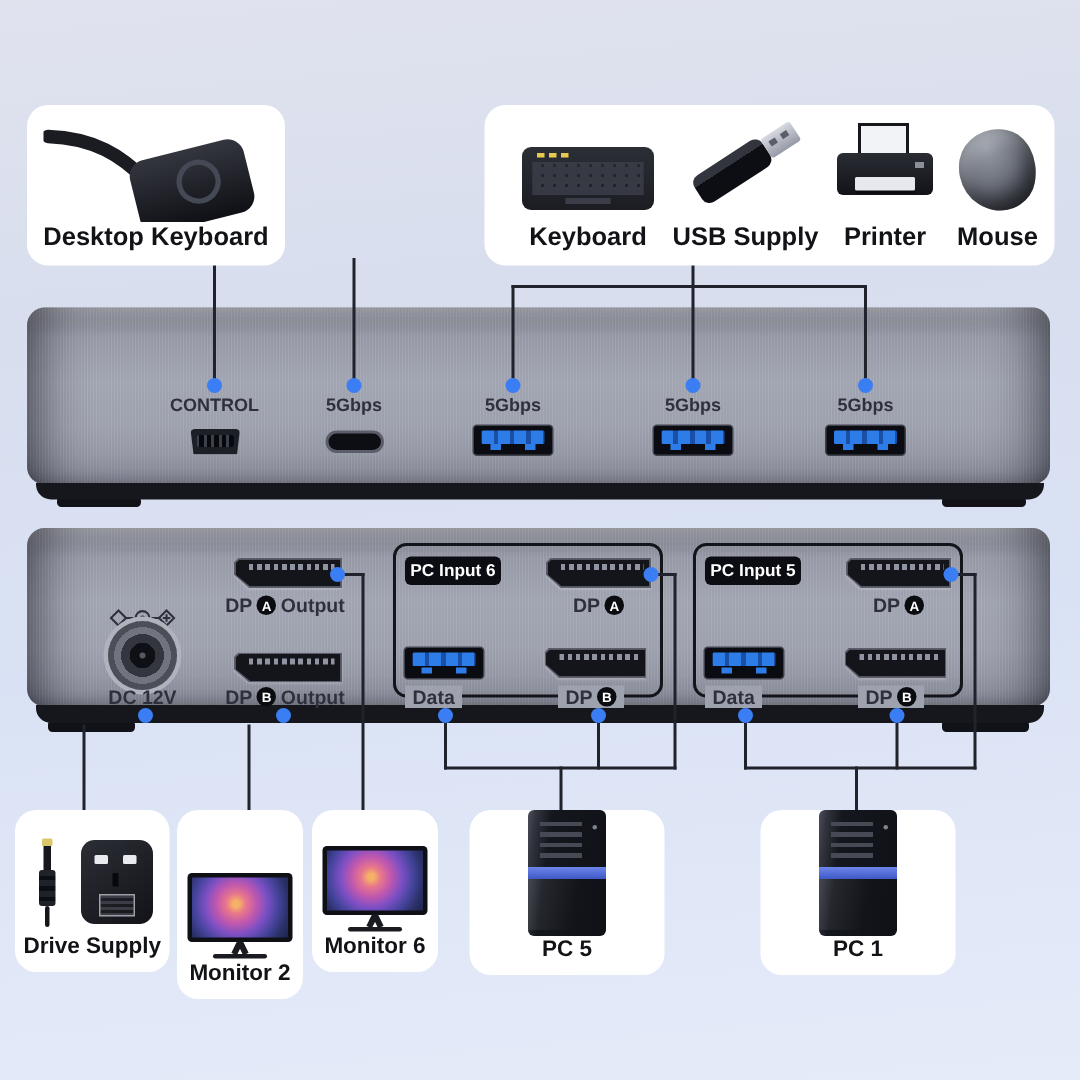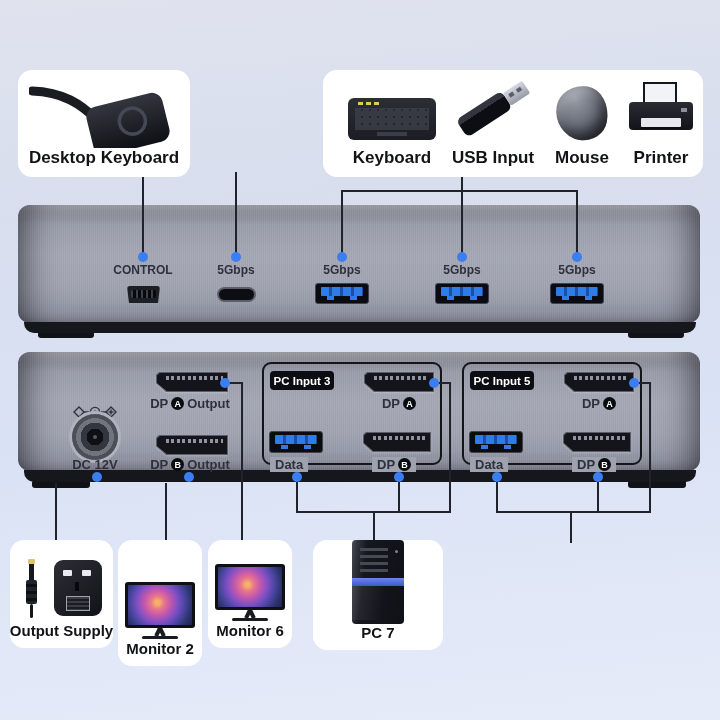--- a/index.html
+++ b/index.html
@@ -179,34 +179,34 @@
     <div class="usb-col">
       <div class="icon usbstick">
         <div class="rot">
             <span class="body"></span>
             <span class="cap">
               <i class="a"></i>
               <i class="b"></i>
             </span>
           </div>
       </div>
-      <div class="card-label">USB Input</div>
-    </div>
-    <div class="usb-col">
-      <div class="icon mouse"></div>
-      <div class="card-label">Mouse</div>
+      <div class="card-label">USB Supply</div>
     </div>
     <div class="usb-col">
       <div class="icon printer">
         <span class="paper"></span>
           <span class="body"></span>
           <span class="out"></span>
           <span class="btn"></span>
       </div>
       <div class="card-label">Printer</div>
+    </div>
+    <div class="usb-col">
+      <div class="icon mouse"></div>
+      <div class="card-label">Mouse</div>
     </div>
   </div>
 
   <div class="panel" style="left:18px;top:205px;width:682px;height:118px;"></div>
   <div class="strip" style="left:24px;top:322px;width:672px;height:11px;"></div>
   <div class="foot" style="left:38px;top:331px;width:56px;height:7px;"></div>
   <div class="foot" style="left:628px;top:331px;width:56px;height:7px;"></div>
 
   <div class="plabel" style="left:108px;top:263px;width:70px;">CONTROL</div>
   <div class="plabel" style="left:201px;top:263px;width:70px;">5Gbps</div>
@@ -277,21 +277,21 @@
       <span class="cav"></span>
       <span class="pins"></span>
     </div>
   <div class="plabel back" style="left:130px;top:457px;width:120px;">
     <span>DP</span>
     <span class="circ">B</span>
     <span>Output</span>
   </div>
 
   <div class="group" style="left:262px;top:362px;width:180px;height:103px;"></div>
-  <div class="badge" style="left:270px;top:371px;width:64px;height:19px;">PC Input 3</div>
+  <div class="badge" style="left:270px;top:371px;width:64px;height:19px;">PC Input 6</div>
   <div class="dp" style="left:364px;top:372px;width:70px;height:20px;">
       <span class="rim"></span>
       <span class="cav"></span>
       <span class="pins"></span>
     </div>
   <div class="plabel back" style="left:359px;top:396px;width:80px;">
     <span>DP</span>
     <span class="circ">A</span>
   </div>
   <div class="usb-a" style="left:269px;top:431px;width:54px;height:22px;">
@@ -370,21 +370,21 @@
       <span class="tip"></span>
         <span class="shaft"></span>
         <span class="barrel"></span>
         <span class="wire"></span>
       <span class="brick"></span>
         <span class="pin a"></span>
         <span class="pin b"></span>
         <span class="slot"></span>
         <span class="sticker"></span>
     </div>
-    <div class="card-label sm">Output Supply</div>
+    <div class="card-label sm">Drive Supply</div>
   </div>
 
   <div class="card" style="left:118px;top:540px;width:84px;height:126px;">
     <div class="icon monitor">
       <span class="scr">
           <i></i>
         </span>
         <span class="leg a"></span>
         <span class="leg b"></span>
         <span class="base"></span>
@@ -404,17 +404,26 @@
     <div class="card-label sm">Monitor 6</div>
   </div>
 
   <div class="card" style="left:313px;top:540px;width:130px;height:110px;">
     <div class="icon tower">
       <span class="vents"></span>
         <span class="stripe"></span>
         <span class="gloss"></span>
         <span class="led"></span>
     </div>
-    <div class="card-label sm">PC 7</div>
-  </div>
-
+    <div class="card-label sm">PC 5</div>
+  </div>
+
+  <div class="card" style="left:507px;top:540px;width:130px;height:110px;">
+    <div class="icon tower">
+      <span class="vents"></span>
+        <span class="stripe"></span>
+        <span class="gloss"></span>
+        <span class="led"></span>
+    </div>
+    <div class="card-label sm">PC 1</div>
+  </div>
 
 </div>
 
 </body></html>

